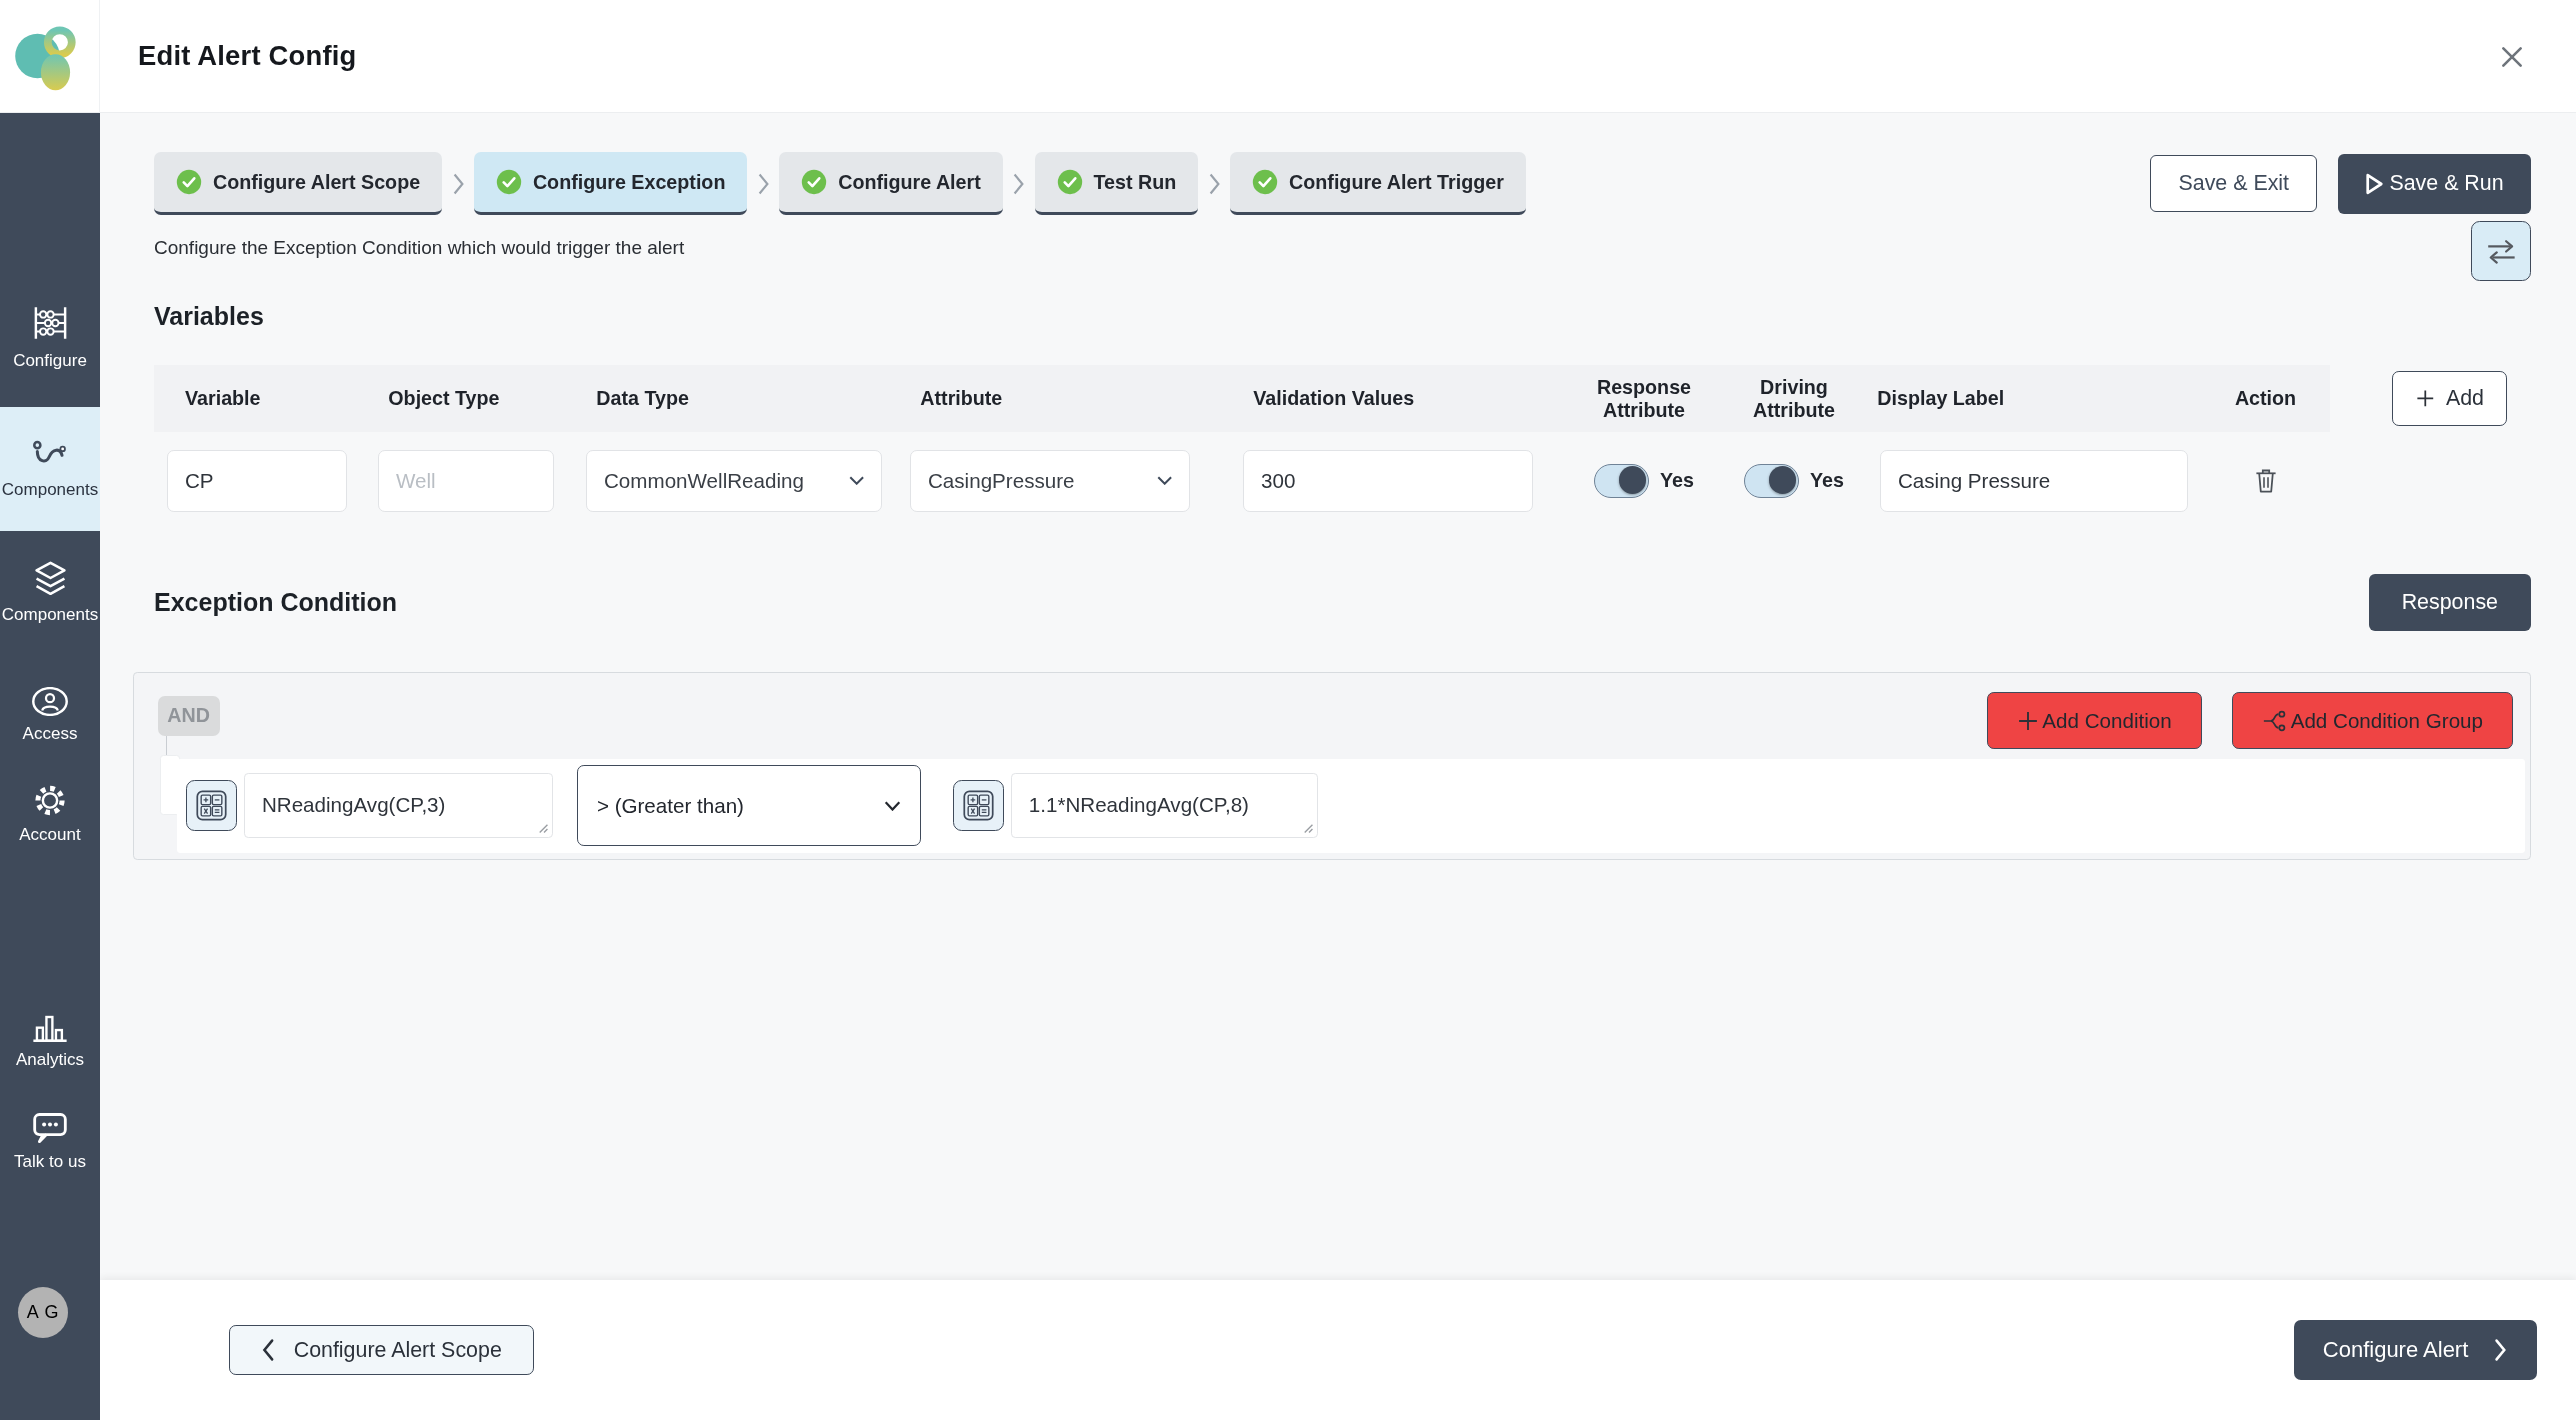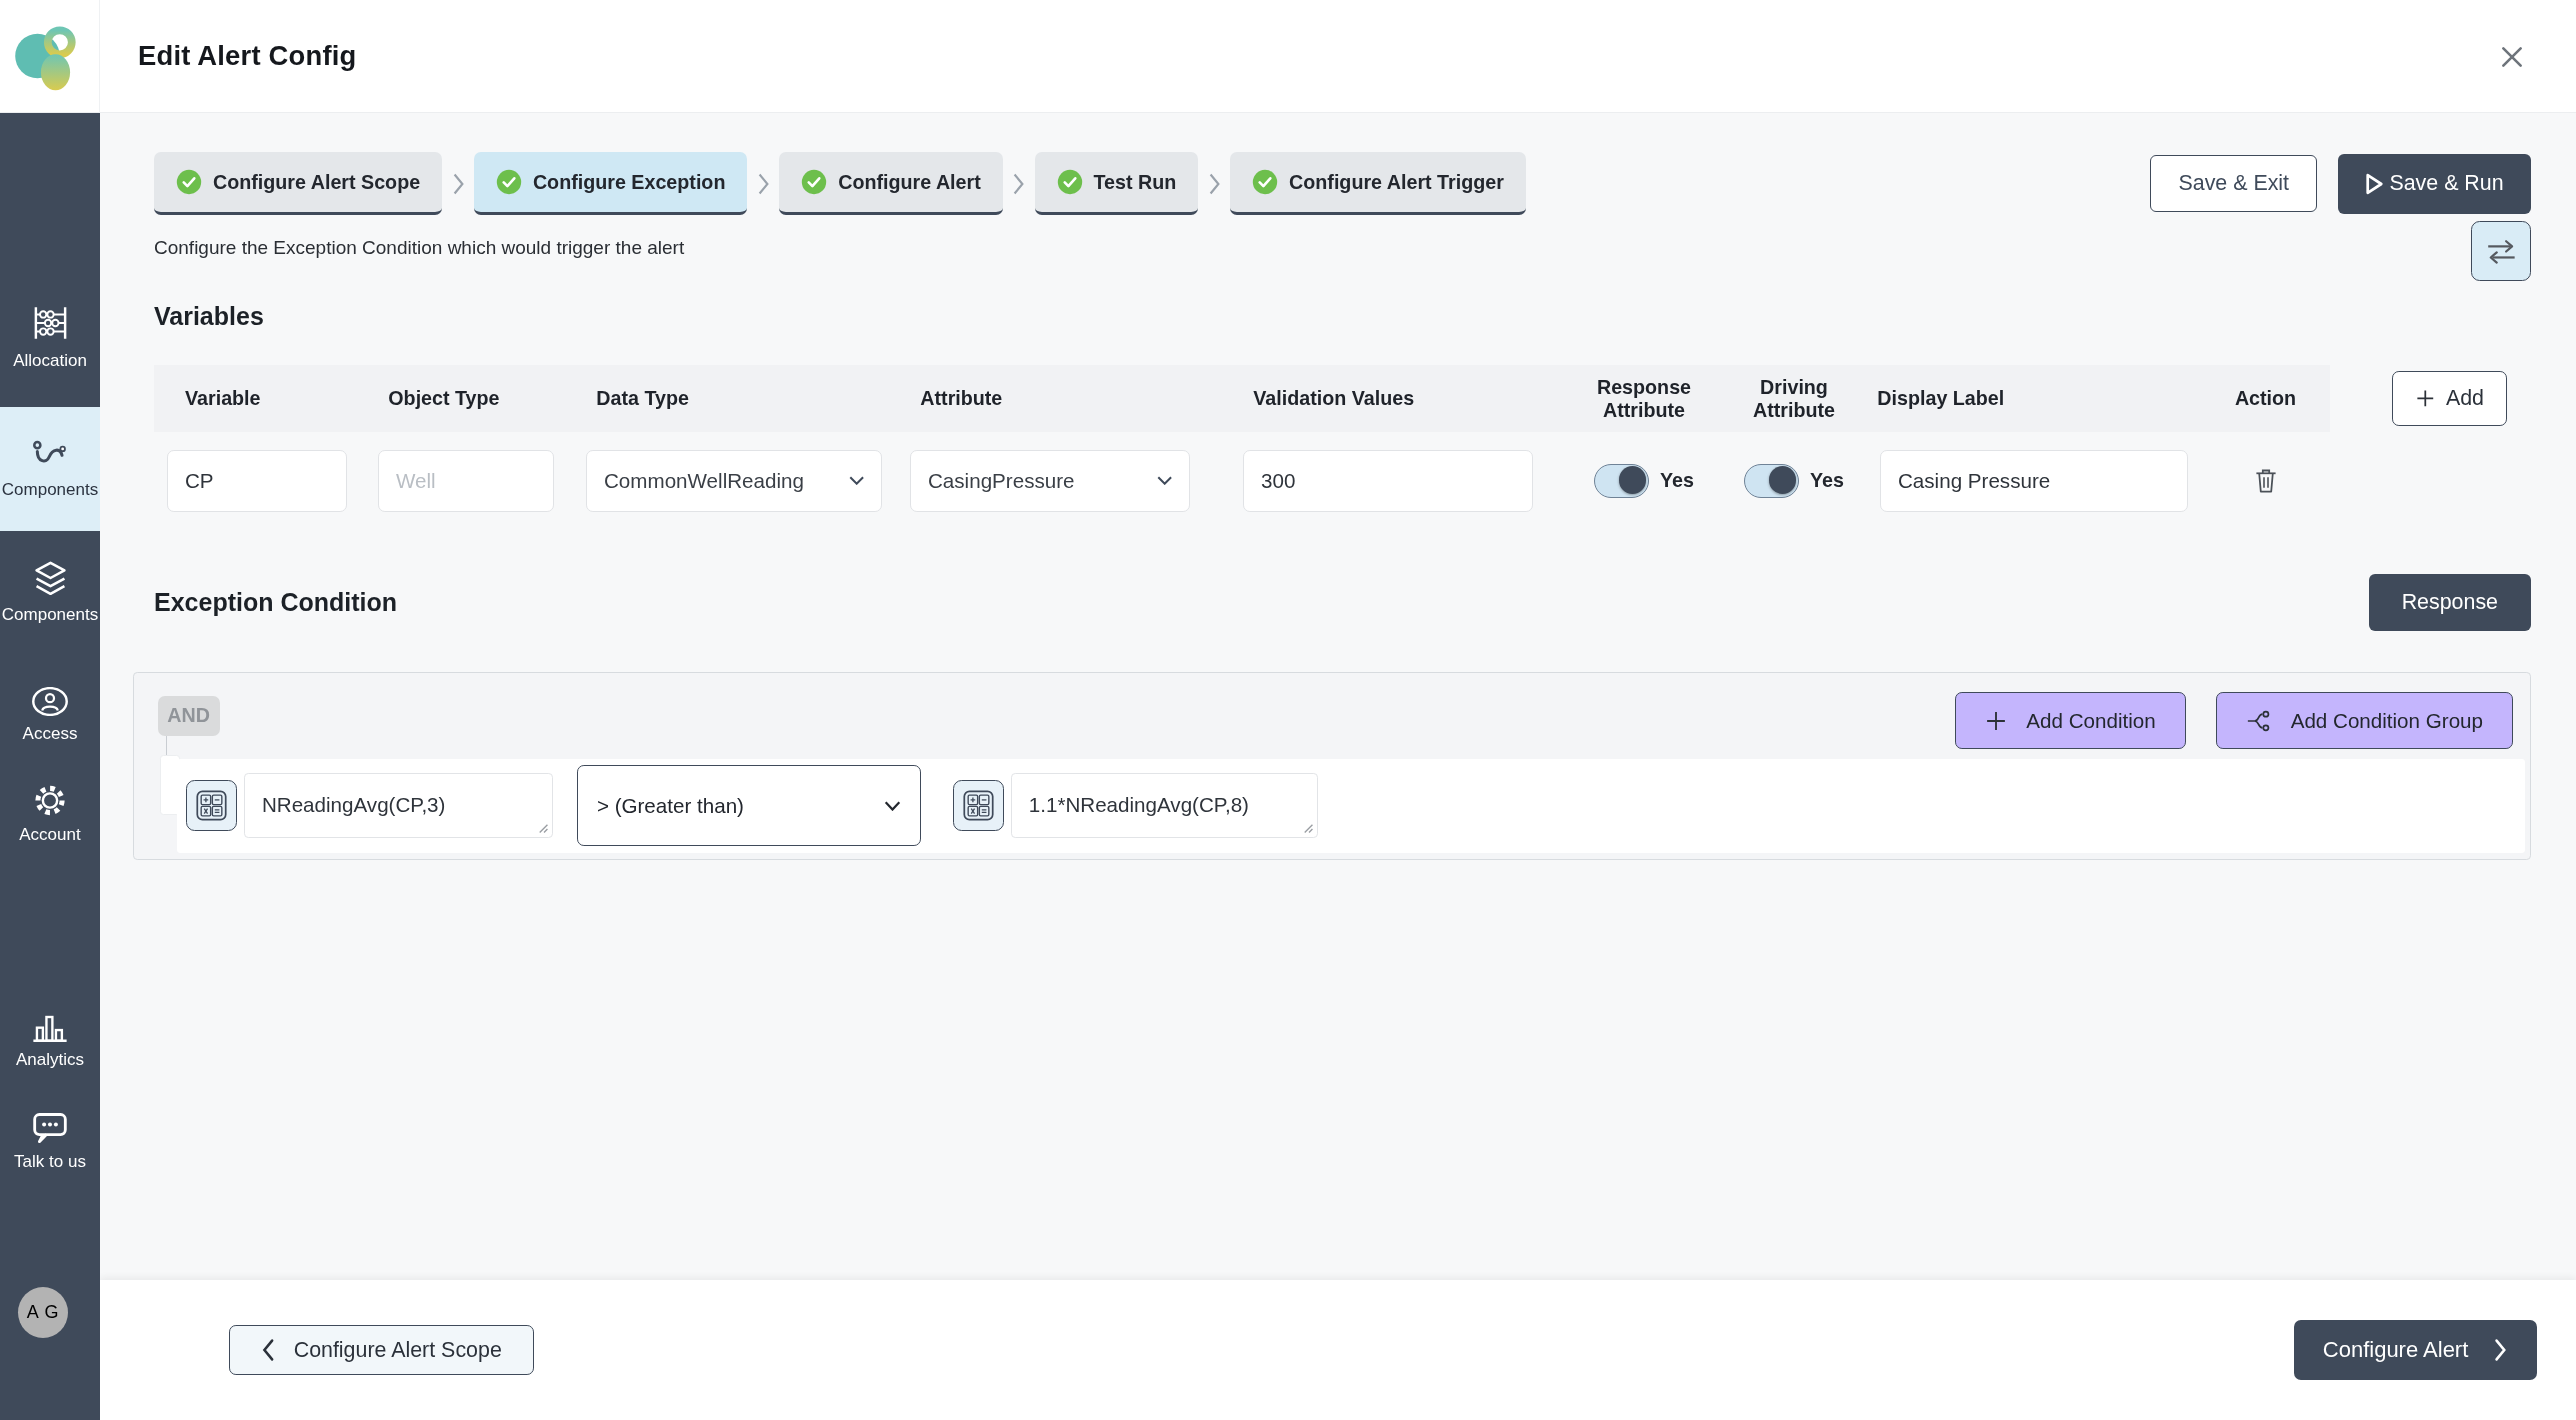--- a/index.html
+++ b/index.html
@@ -95,23 +95,23 @@
                   font-size:21.4px; cursor:pointer; font-family:inherit; }
   .cond-panel { position:relative; margin-top:41px; margin-left:-21.4px; margin-right:0; height:188px;
                 background:#f4f5f7; border:0.9px solid #d7dbdf; border-radius:4.3px; }
   .and-chip { position:absolute; left:24px; top:23px; width:62px; height:40px; background:#dadbdc;
               border-radius:6.9px; color:#909499; font-size:19.7px; font-weight:700; display:flex;
               align-items:center; justify-content:center; cursor:pointer; }
   .connector { position:absolute; left:32px; top:63px; width:1.7px; height:69px; background:#c9cdd2; }
   .nest-sliver { position:absolute; left:26px; top:82px; width:20.6px; height:60px; background:#fff;
                  border-radius:3.4px; border:0.9px solid #eceef0; }
   .cond-actions { position:absolute; top:19.7px; right:17px; display:flex; gap:30px; }
-  .cond-btn { height:57px; padding:0 29px; background:#c4b5fd; border:1.3px solid #3f4a5a; border-radius:6.9px;
+  .cond-btn { height:57px; padding:0 29px; background:#ef4444; border:1.3px solid #3f4a5a; border-radius:6.9px;
               font-size:20.6px; color:#23272e; cursor:pointer; font-family:inherit; display:flex;
-              align-items:center; gap:19px; }
+              align-items:center; gap:3px; }
   .cond-card { position:absolute; left:43px; right:5.1px; top:86px; height:94px; background:#fff;
                border-radius:3.4px; display:flex; align-items:center; padding-left:9.4px; }
   .calc-btn { width:51px; height:51px; background:#e7f1f8; border:1.3px solid #3f4a5a; border-radius:8.6px;
               cursor:pointer; display:flex; align-items:center; justify-content:center; flex:0 0 auto; }
   .ta-wrap { position:relative; margin-left:6.9px; }
   .ta { display:block; width:309px; height:65px; border:0.9px solid #e2e4e7; border-radius:4.3px; resize:none;
         font-family:inherit; font-size:20.6px; color:#2f343b; padding:19px 17px 0; outline:none; background:#fff; }
   .ta-wrap .handle { position:absolute; right:4.3px; bottom:5.1px; }
   .op-sel { width:344px; height:81px; margin-left:24px; background:#fff; border:1.3px solid #3f4a5a;
             border-radius:6.9px; font-size:20.6px; color:#23272e; padding:0 19px; display:flex; align-items:center;
@@ -161,21 +161,21 @@
       <svg width="39" height="38" viewBox="0 0 32 30">
         <path d="M4 2 V28 M28 2 V28" stroke="#fff" stroke-width="2"></path>
         <path d="M4 8 H28 M4 15 H28 M4 22 H28" stroke="#fff" stroke-width="1.6"></path>
         <circle cx="10" cy="8" r="2.6" fill="#3f4a5a" stroke="#fff" stroke-width="1.6"></circle>
         <circle cx="16" cy="8" r="2.6" fill="#3f4a5a" stroke="#fff" stroke-width="1.6"></circle>
         <circle cx="14" cy="15" r="2.6" fill="#3f4a5a" stroke="#fff" stroke-width="1.6"></circle>
         <circle cx="20" cy="15" r="2.6" fill="#3f4a5a" stroke="#fff" stroke-width="1.6"></circle>
         <circle cx="10" cy="22" r="2.6" fill="#3f4a5a" stroke="#fff" stroke-width="1.6"></circle>
         <circle cx="16" cy="22" r="2.6" fill="#3f4a5a" stroke="#fff" stroke-width="1.6"></circle>
       </svg>
-      <span class="lbl">Allocation</span>
+      <span class="lbl">Configure</span>
     </div>
     <div class="side-item s-ops active">
       <svg width="38" height="34" viewBox="0 0 30 26">
         <circle cx="5" cy="6" r="2.4" fill="none" stroke="#fff" stroke-width="2"></circle>
         <path d="M5 11 C5 19, 12 21, 14.5 15 C17 9, 23 8, 24.5 14" fill="none" stroke="#fff" stroke-width="2.4" stroke-linecap="round"></path>
         <circle cx="25" cy="9" r="1.8" fill="#fff" stroke="#fff" stroke-width="1.4"></circle>
       </svg>
       <span class="lbl">Components</span>
     </div>
     <div class="side-item s-comp">

